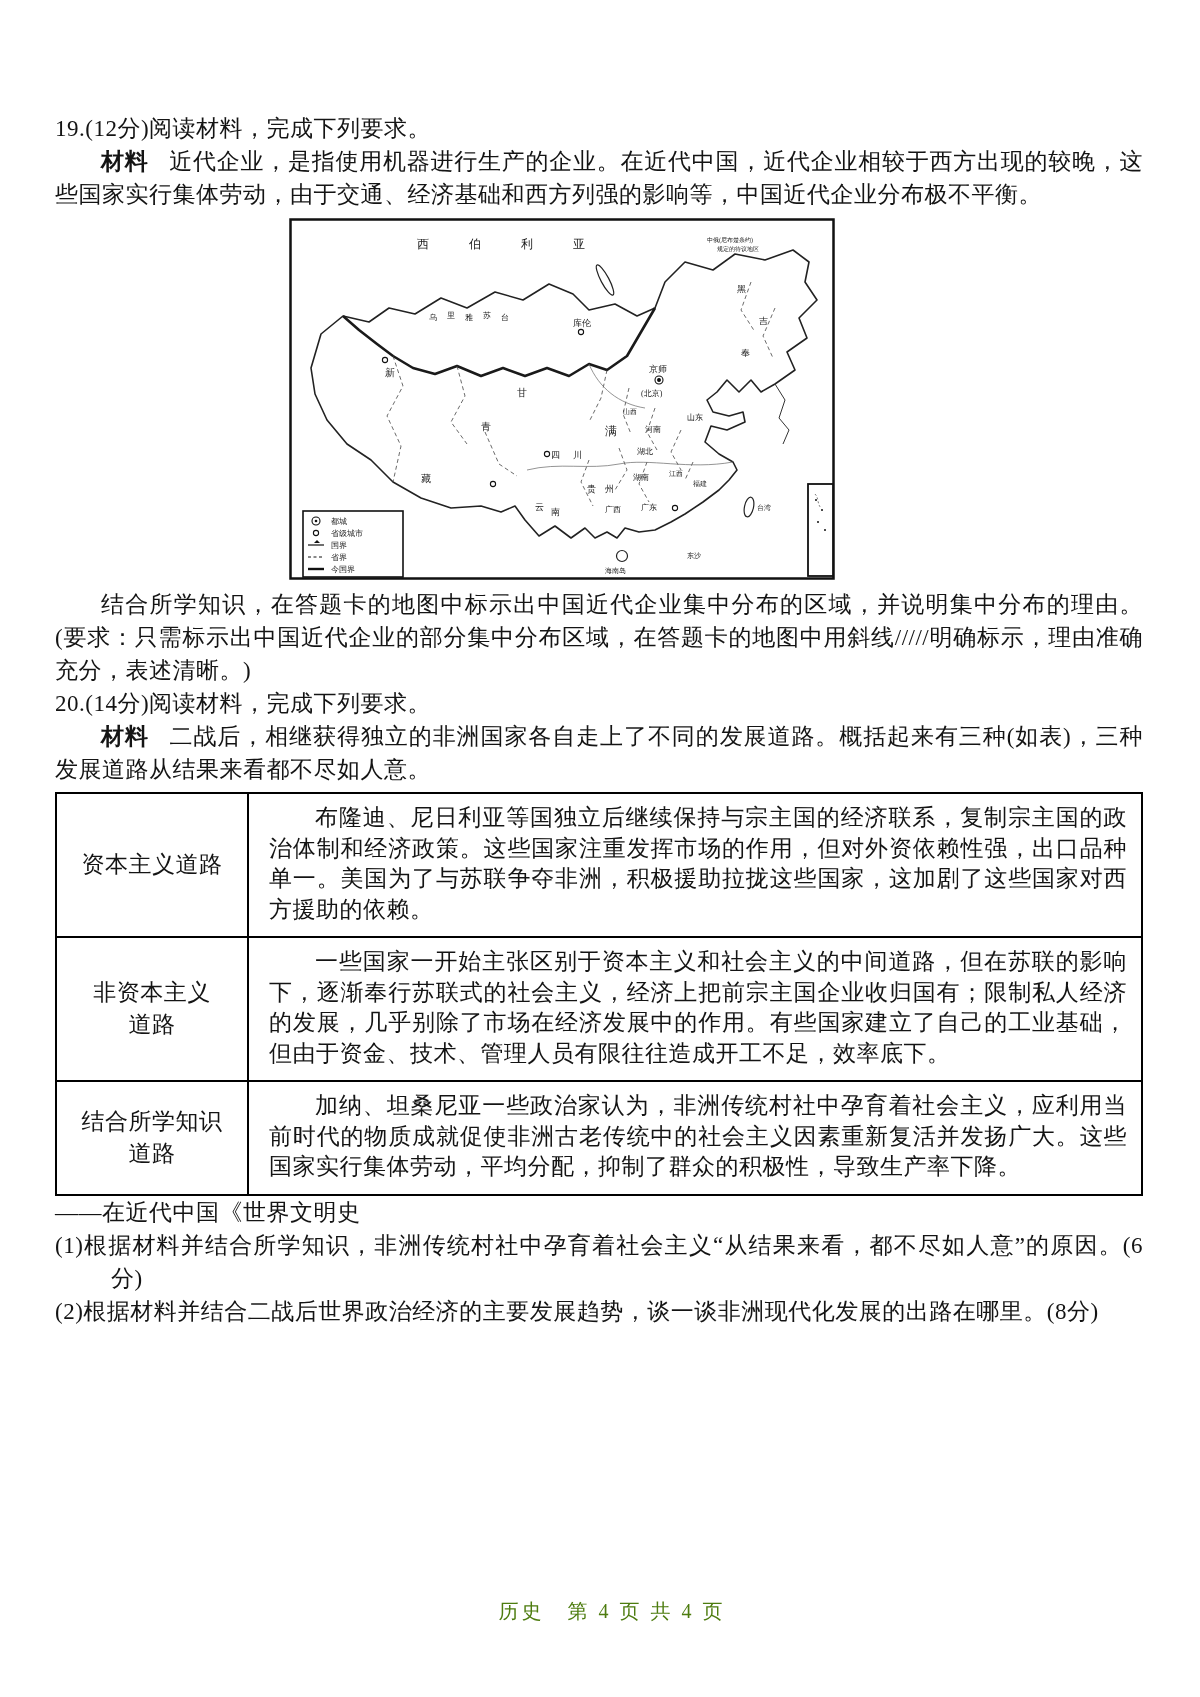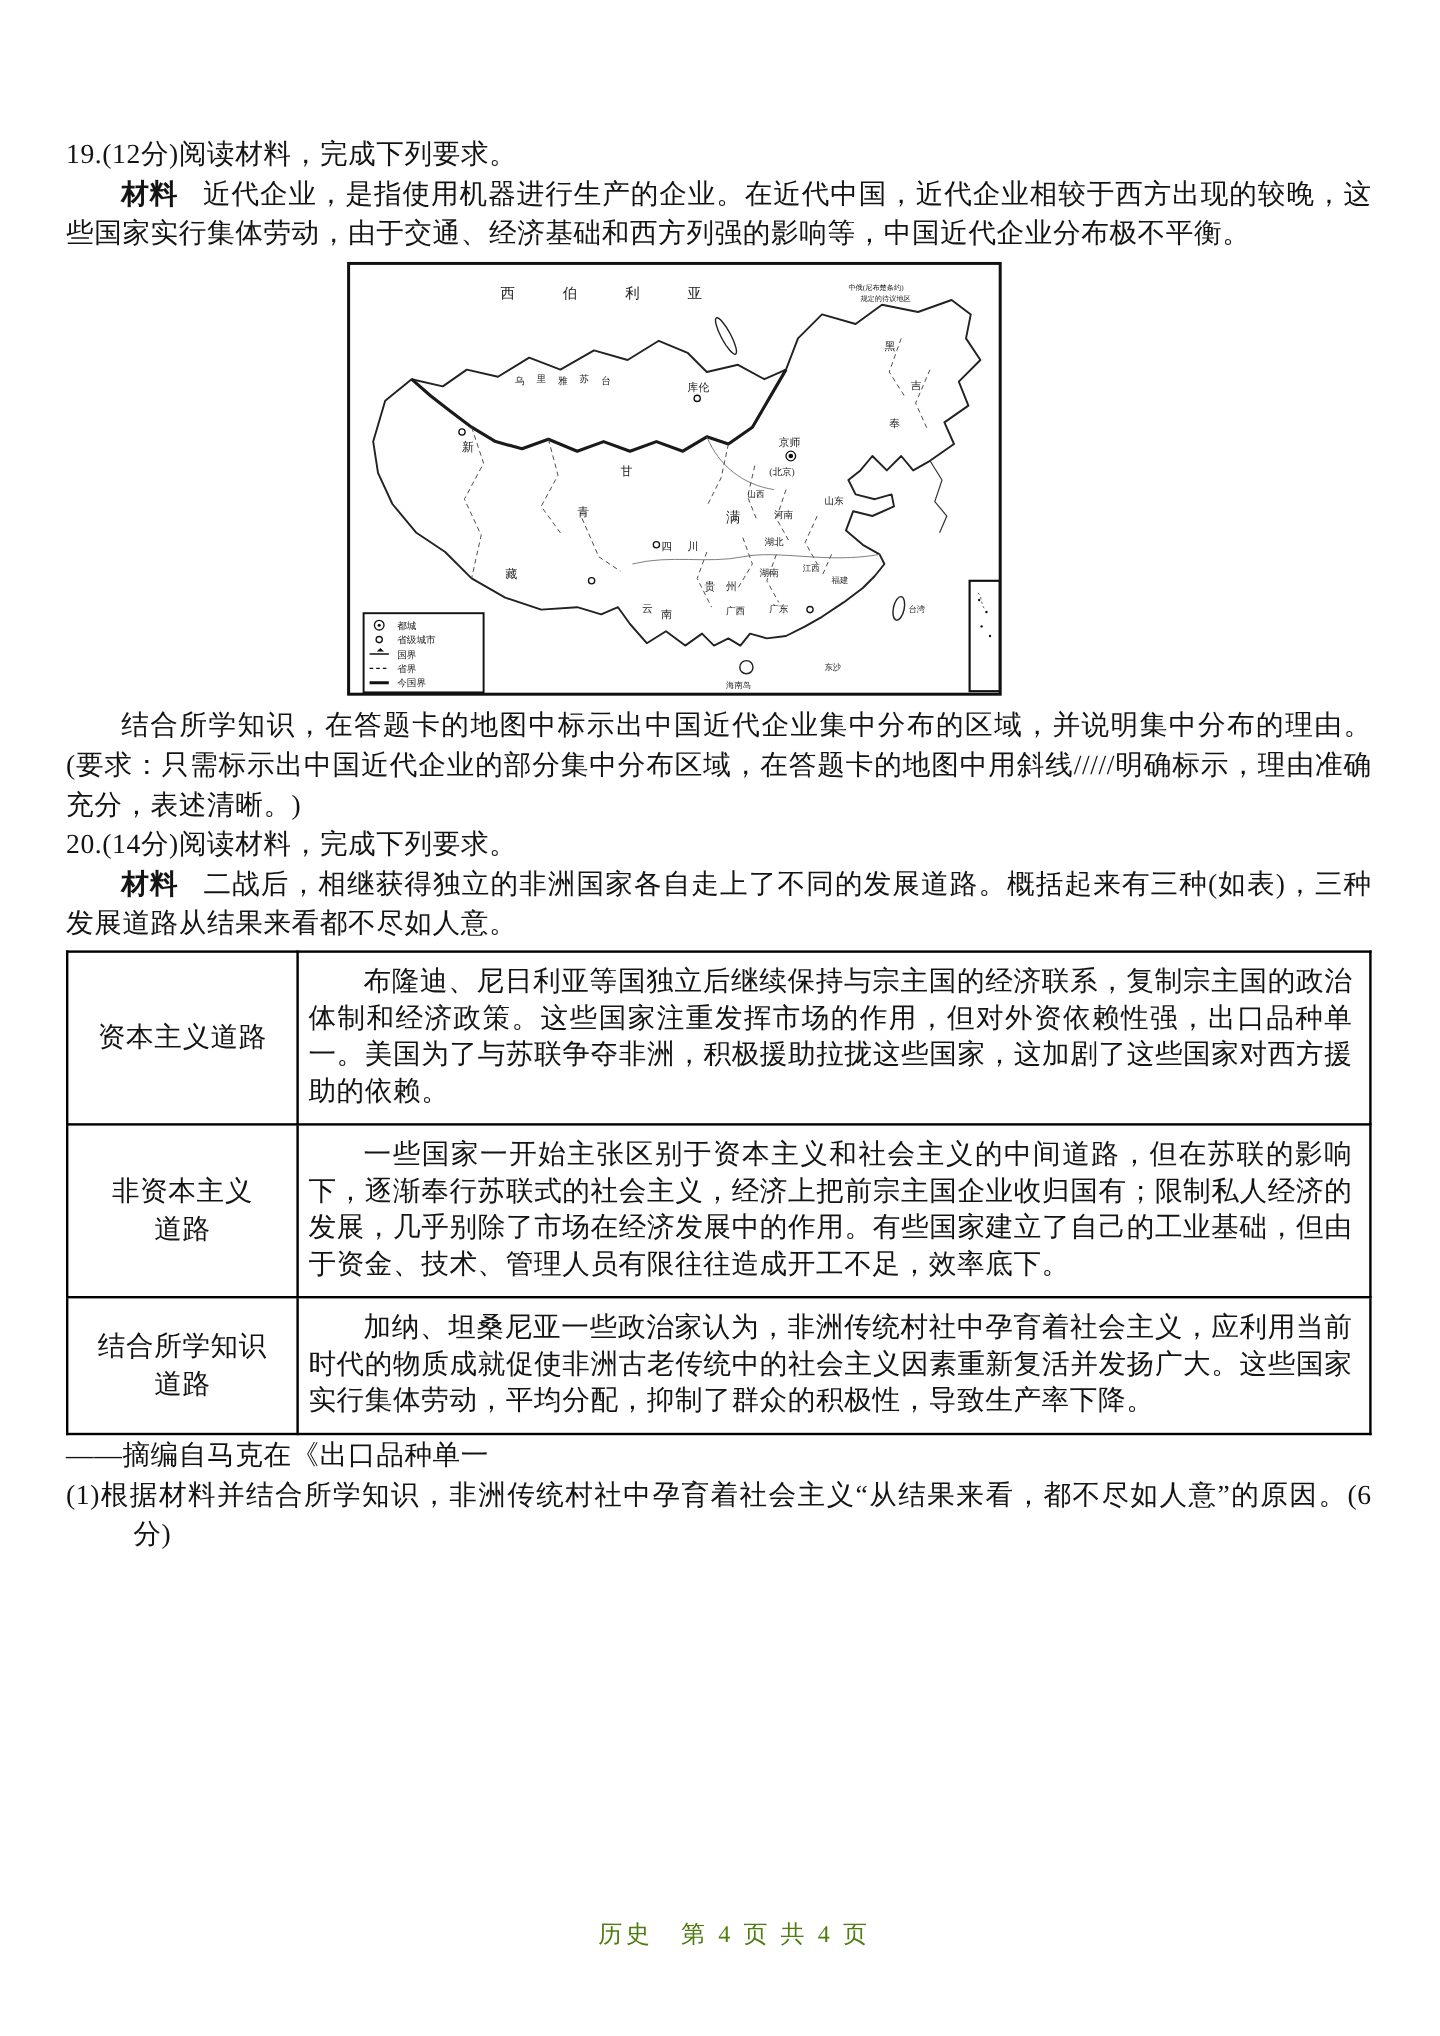--- a/index.html
+++ b/index.html
@@ -12,21 +12,21 @@
   .indent{text-indent:2em;}
   .mat-label{font-weight:bold;margin-right:.9em;}
   .map-wrap{width:546px;margin:7px 0 0 234px;}
   .map-wrap svg{display:block;}
   .map-labels text{fill:#1a1a1a;font-family:"Liberation Serif","DejaVu Serif",serif;}
   .legend text{fill:#1a1a1a;font-family:"Liberation Serif","DejaVu Serif",serif;}
   .q20-head{margin-top:146px;}
   table.paths{width:100%;border-collapse:collapse;margin-top:6px;}
   table.paths td{border:2px solid #000;font-size:23px;vertical-align:middle;}
   td.path-cell{width:178px;text-align:center;padding:4px 6px;line-height:32px;letter-spacing:.5px;}
-  td.desc-cell{padding:9px 14px 11px 8px;}
+  td.desc-cell{padding:9px 14px 11px 20px;}
   td.desc-cell p{line-height:30.5px;}
   .attribution{text-align:right;padding-right:118px;margin-top:9px;}
   .question{margin-left:54px;padding-left:56px;text-indent:-56px;margin-top:2px;}
   .footer{position:absolute;top:1588px;left:12px;width:100%;text-align:center;
     font-size:20px;letter-spacing:3px;color:#4d7c0f;}
 </style>
 </head>
 <body>
 
 <div class="page">
@@ -180,21 +180,22 @@
         </tr>
         <tr>
           <td class="path-cell"><span>结合所学知识</span><br><span>道路</span></td>
           <td class="desc-cell">
             <p class="indent">加纳、坦桑尼亚一些政治家认为，非洲传统村社中孕育着社会主义，应利用当前时代的物质成就促使非洲古老传统中的社会主义因素重新复活并发扬广大。这些国家实行集体劳动，平均分配，抑制了群众的积极性，导致生产率下降。</p>
           </td>
         </tr>
       </tbody>
     </table>
 
-    <p class="attribution">——摘编自马克在《出口品种单一</p>
+    <p class="attribution">——在近代中国《世界文明史</p>
 
     <p class="question"><span>(1)</span><span>根据材料并结合所学知识，非洲传统村社中孕育着社会主义“从结果来看，都不尽如人意”的原因。(6分)</span></p>
 
+    <p class="question"><span>(2)</span><span>根据材料并结合二战后世界政治经济的主要发展趋势，谈一谈非洲现代化发展的出路在哪里。(8分)</span></p>
 
   </div>
 
   <div class="footer">历史　第 4 页 共 4 页</div>
 </div>
 
 </body></html>

